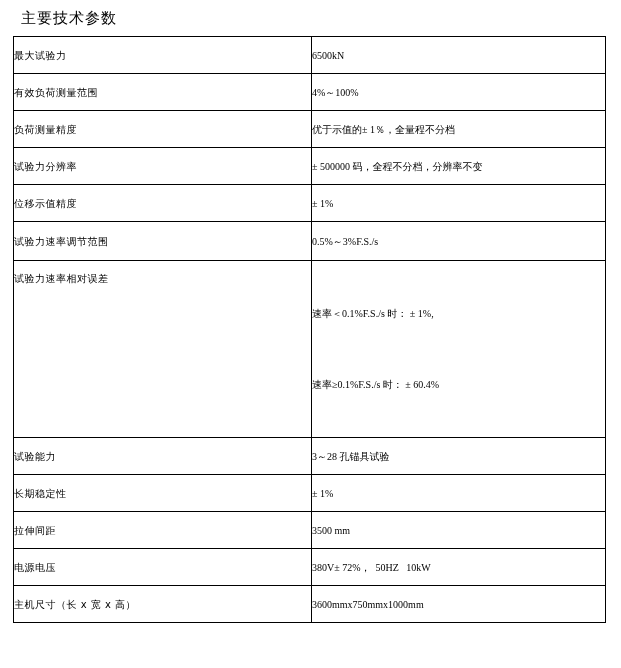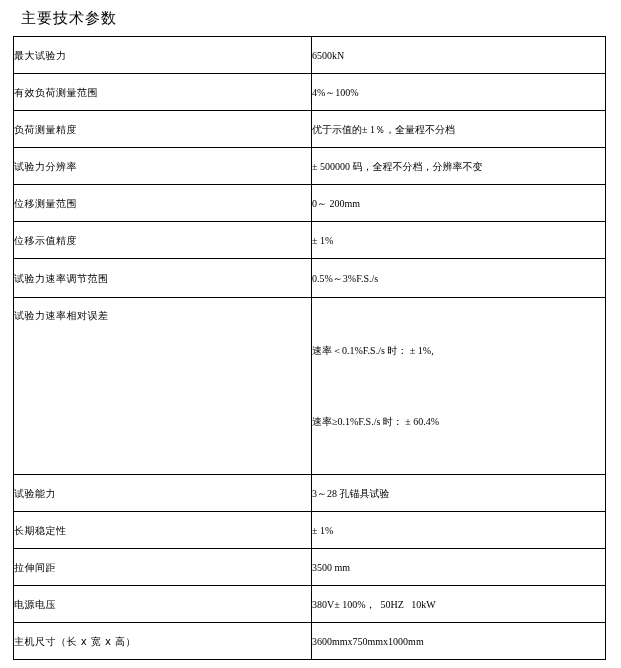--- a/index.html
+++ b/index.html
@@ -74,24 +74,20 @@
       </tr>
       <tr class="row">
         <td class="label-cell">负荷测量精度</td>
         <td class="value-cell">优于示值的± 1％，全量程不分档</td>
       </tr>
       <tr class="row">
         <td class="label-cell">试验力分辨率</td>
         <td class="value-cell">± 500000 码，全程不分档，分辨率不变</td>
       </tr>
       <tr class="row">
-        <td class="label-cell">位移测量范围</td>
-        <td class="value-cell">0～ 200mm</td>
-      </tr>
-      <tr class="row">
         <td class="label-cell">位移示值精度</td>
         <td class="value-cell">± 1%</td>
       </tr>
       <tr class="row row-r7">
         <td class="label-cell">试验力速率调节范围</td>
         <td class="value-cell">0.5%～3%F.S./s</td>
       </tr>
       <tr class="row-tall">
         <td class="label-cell">试验力速率相对误差</td>
         <td class="value-cell">
@@ -106,21 +102,21 @@
       <tr class="row">
         <td class="label-cell">长期稳定性</td>
         <td class="value-cell">± 1%</td>
       </tr>
       <tr class="row">
         <td class="label-cell">拉伸间距</td>
         <td class="value-cell">3500 mm</td>
       </tr>
       <tr class="row">
         <td class="label-cell">电源电压</td>
-        <td class="value-cell">380V± 100%，  50HZ   10kW</td>
+        <td class="value-cell">380V± 72%，  50HZ   10kW</td>
       </tr>
       <tr class="row">
         <td class="label-cell">主机尺寸（长 x 宽 x 高）</td>
         <td class="value-cell">3600mmx750mmx1000mm</td>
       </tr>
 
     </tbody>
   </table>
 
 </div>

